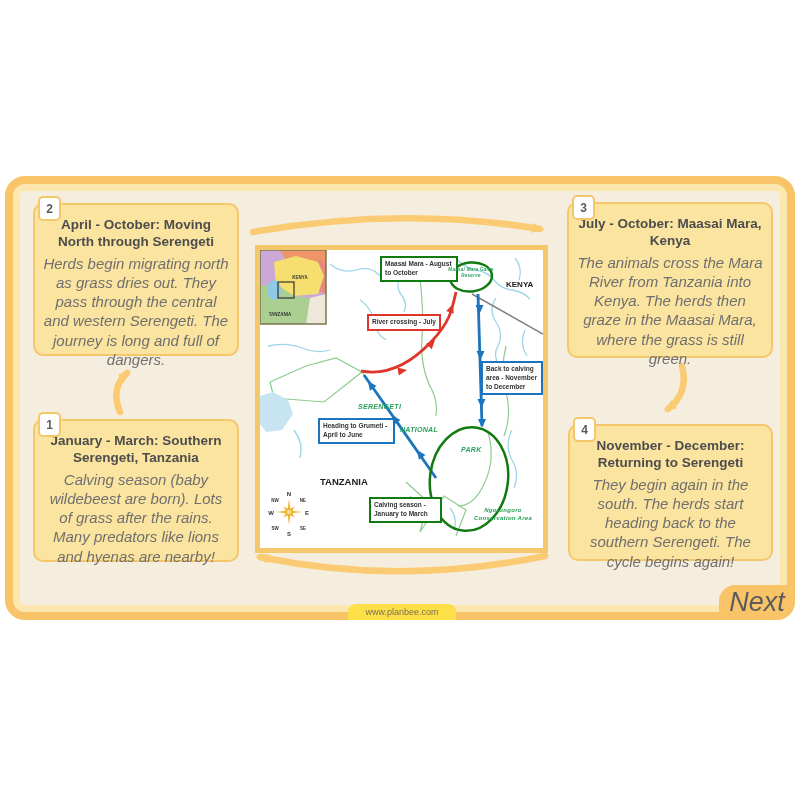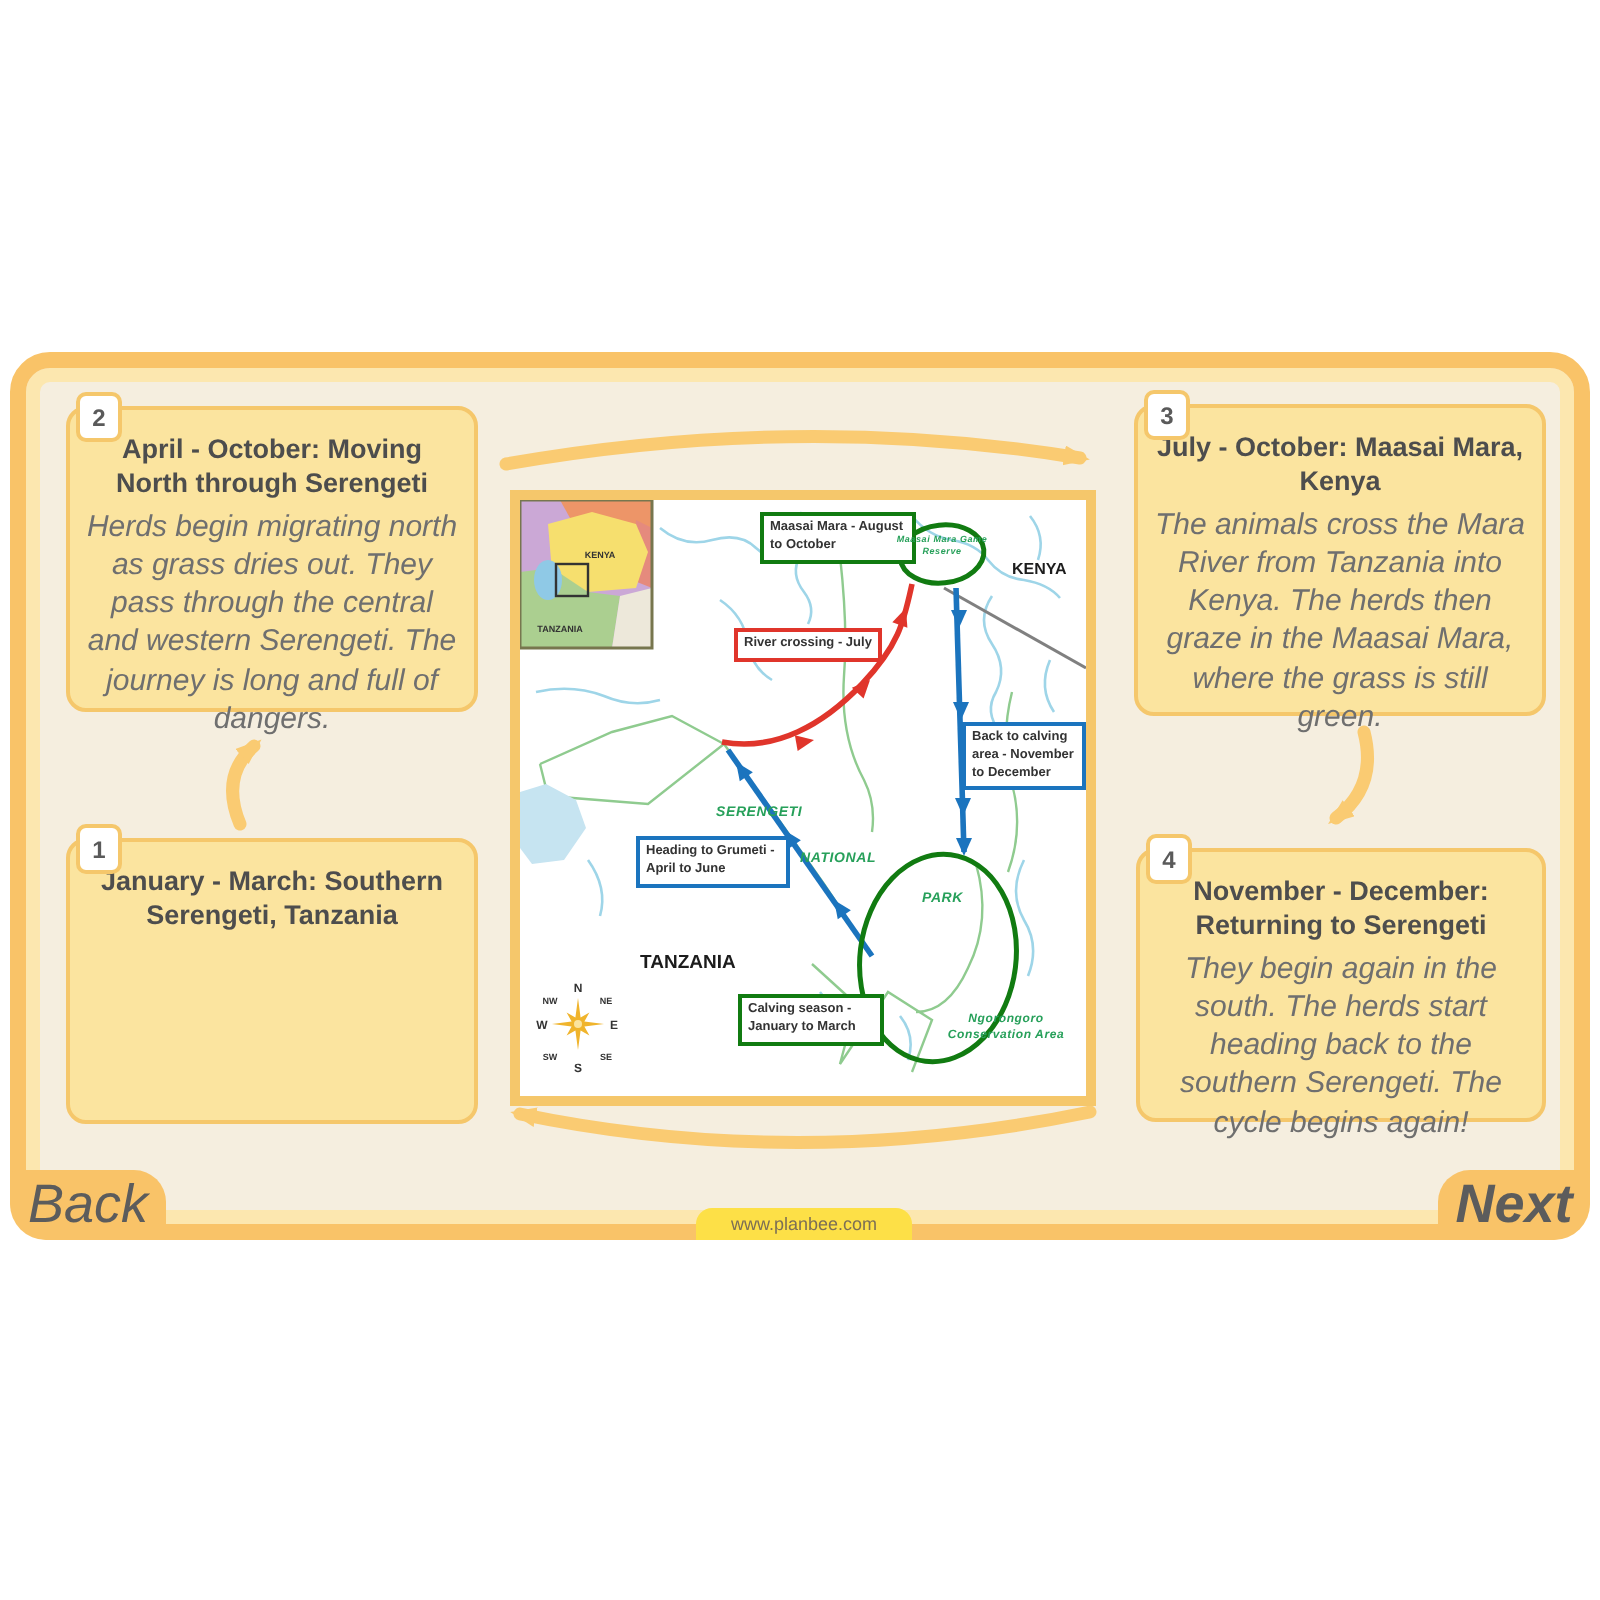--- a/index.html
+++ b/index.html
@@ -29,21 +29,21 @@
   .callout.green{border:2.5px solid #117B11;}
   .callout.red{border:2px solid #E0352B;}
   .callout.blue{border:2px solid #1B74BE;}
   .map-label{position:absolute;white-space:nowrap;}
   .country{font-weight:bold;color:#1c1c1c;}
   .parkname{color:#27A05A;font-style:italic;font-weight:bold;letter-spacing:0.3px;}
   .wraplab{white-space:normal;text-align:center;line-height:1.3;}
   .tab{position:absolute;background:#F9C368;color:#5C5C5C;display:flex;align-items:center;
        justify-content:center;font-style:italic;font-size:27px;}
   #back-tab{left:5px;top:585px;width:78px;height:35px;border-radius:4px 16px 0 18px;}
-  #next-tab{left:719px;top:585px;width:76px;height:35px;border-radius:16px 4px 18px 0;font-weight:bold;}
+  #next-tab{left:719px;top:585px;width:76px;height:35px;border-radius:16px 4px 18px 0;}
   #footer-tab{left:348px;top:604px;width:108px;height:16px;background:#fde047;
               border-radius:8px 8px 0 0;display:flex;align-items:center;justify-content:center;
               font-size:9px;color:#7C6F55;position:absolute;}
 </style>
 </head>
 <body>
 
 <div class="page">
 
   <div class="slide"></div>
@@ -166,29 +166,29 @@
   </div>
 
   <div class="info-box" id="box2">
     <div class="badge">2</div>
     <div class="title">April - October: Moving North through Serengeti</div>
     <div class="body">Herds begin migrating north as grass dries out. They pass through the central and western Serengeti. The journey is long and full of dangers.</div>
   </div>
   <div class="info-box" id="box1">
     <div class="badge">1</div>
     <div class="title">January - March: Southern Serengeti, Tanzania</div>
+    <div class="body">Calving season (baby wildebeest are born). Lots of grass after the rains. Many predators like lions and hyenas are nearby!</div>
   </div>
   <div class="info-box" id="box3">
     <div class="badge">3</div>
     <div class="title">July - October: Maasai Mara, Kenya</div>
     <div class="body">The animals cross the Mara River from Tanzania into Kenya. The herds then graze in the Maasai Mara, where the grass is still green.</div>
   </div>
   <div class="info-box" id="box4">
     <div class="badge">4</div>
     <div class="title">November - December: Returning to Serengeti</div>
     <div class="body">They begin again in the south. The herds start heading back to the southern Serengeti. The cycle begins again!</div>
   </div>
 
-  <div class="tab" id="back-tab">Back</div>
   <div class="tab" id="next-tab">Next</div>
   <div id="footer-tab">www.planbee.com</div>
 
 </div>
 
 </body></html>

